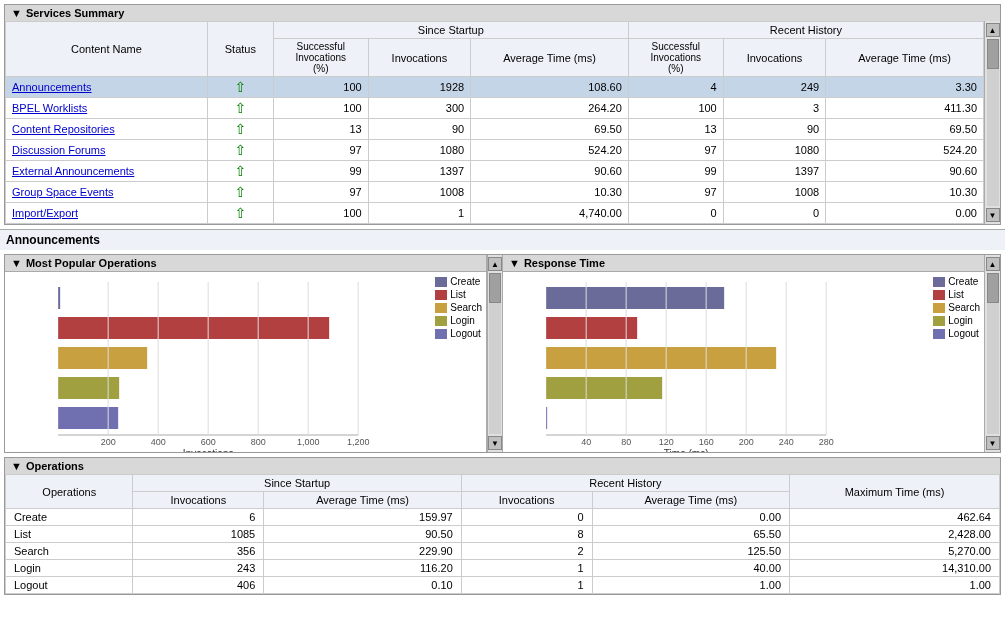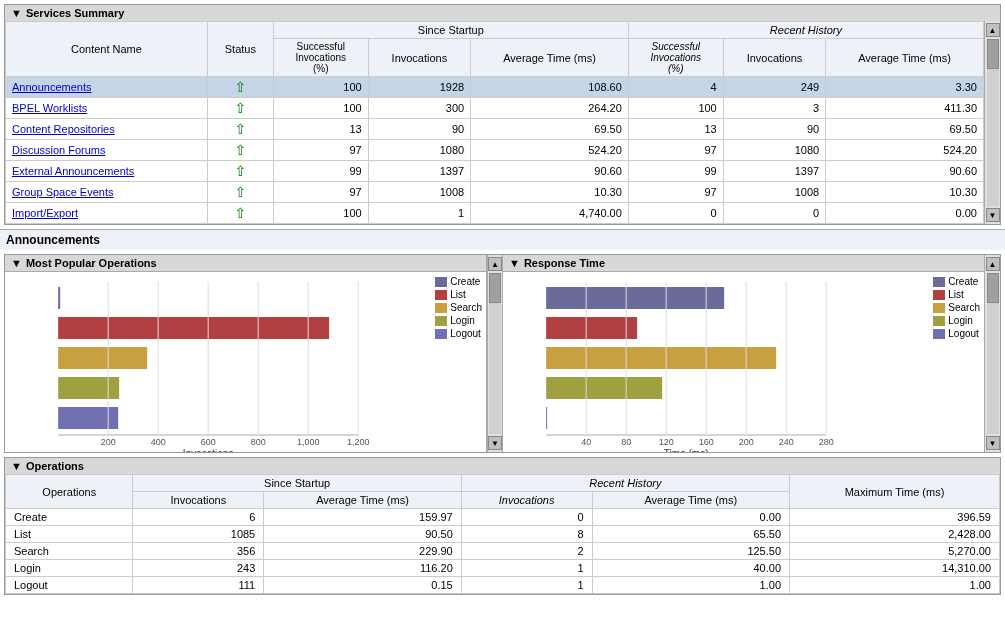--- a/index.html
+++ b/index.html
@@ -10,21 +10,21 @@
     .section-header { background: #d8d8d8; padding: 2px 6px; font-weight: bold; font-size: 11px; display: flex; align-items: center; gap: 4px; }
     
     .services-table { width: 100%; border-collapse: collapse; }
     .services-table th, .services-table td { border: 1px solid #ccc; padding: 2px 6px; text-align: right; font-size: 11px; }
     .services-table th { background: #eef2f8; font-weight: normal; text-align: center; }
     .services-table td:first-child { text-align: left; }
     .services-table tr.selected td { background: #c5d5e8; }
     .services-table a { color: #0000cc; text-decoration: underline; cursor: pointer; }
     
     .th-group { text-align: center; font-weight: normal; }
-    .th-border-left { border-left: 2px solid #aaa; font-style: italic; }
+    .th-border-left { border-left: 2px solid #aaa; }
     
     
     .up-arrow { color: green; font-size: 14px; }
     
     
     .announcements-label { background: #eef2f8; padding: 3px 6px; font-weight: bold; font-size: 12px; border-top: 1px solid #aaa; }
     .chart-header { background: #d8d8d8; padding: 2px 6px; font-weight: bold; font-size: 11px; display: flex; align-items: center; gap: 4px; border-bottom: 1px solid #aaa; }
     
     
     .operations-section { border: 1px solid #999; margin: 4px; }
@@ -323,21 +323,21 @@
         <th>Average Time (ms)</th>
       </tr>
     </thead>
     <tbody id="ops-tbody">
     <tr>
     <td>Create</td>
     <td>6</td>
     <td>159.97</td>
     <td>0</td>
     <td>0.00</td>
-    <td>396.59</td>
+    <td>462.64</td>
   </tr>
         <tr>
     <td>List</td>
     <td>1085</td>
     <td>90.50</td>
     <td>8</td>
     <td>65.50</td>
     <td>2,428.00</td>
   </tr>
         <tr>
@@ -351,21 +351,21 @@
         <tr>
     <td>Login</td>
     <td>243</td>
     <td>116.20</td>
     <td>1</td>
     <td>40.00</td>
     <td>14,310.00</td>
   </tr>
         <tr>
     <td>Logout</td>
-    <td>111</td>
-    <td>0.15</td>
+    <td>406</td>
+    <td>0.10</td>
     <td>1</td>
     <td>1.00</td>
     <td>1.00</td>
   </tr>
       </tbody>
   </table>
 </div>
 
 </body></html>

